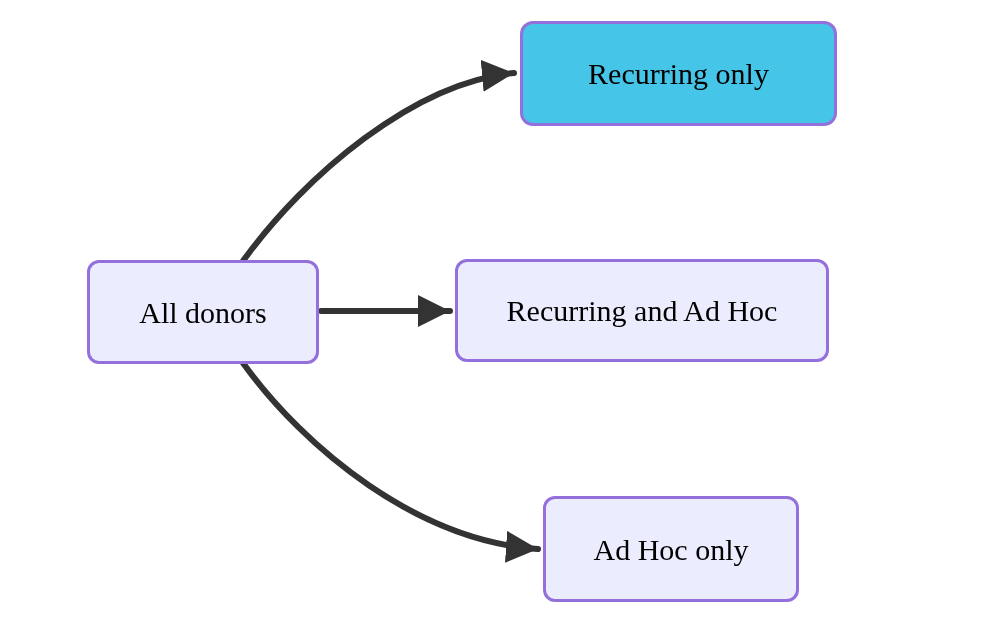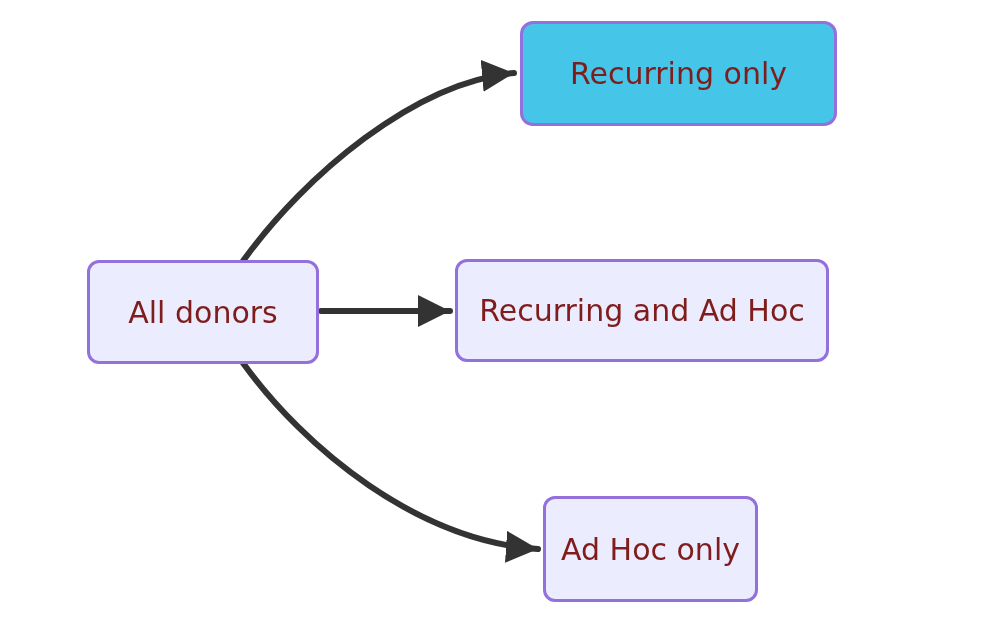--- a/index.html
+++ b/index.html
@@ -30,32 +30,33 @@
     stroke-linecap: round;
   }
   .node {
     position: absolute;
     box-sizing: border-box;
     border: 3px solid #9370DB;
     border-radius: 13px;
     display: flex;
     align-items: center;
     justify-content: center;
-    color: #7f1d1d;
+    color: #000000;
     font-size: 30px;
     line-height: 1.1;
     white-space: nowrap;
+    font-family: Liberation Serif, serif;
   }
   .node.lavender { background: #ECECFF; border-radius: 12px; }
   .node.cyan     { background: #45C6E8; }
 
   .node-all-donors          { left: 87px;  top: 260px; width: 232px; height: 104px; }
   .node-recurring-only      { left: 520px; top: 21px;  width: 317px; height: 105px; }
   .node-recurring-and-adhoc { left: 455px; top: 259px; width: 374px; height: 103px; }
-  .node-adhoc-only          { left: 543px; top: 496px; width: 215px; height: 106px; }
+  .node-adhoc-only          { left: 543px; top: 496px; width: 256px; height: 106px; }
 </style>
 </head>
 <body>
 
 <div class="canvas">
 
   <svg class="edges" viewBox="0 0 988 623" xmlns="http://www.w3.org/2000/svg">
     <defs>
       <marker id="arrowhead" viewBox="0 0 10 10" refX="10" refY="5" markerUnits="userSpaceOnUse" markerWidth="32" markerHeight="32" orient="auto">
         <path d="M 0 0 L 10 5 L 0 10 z" fill="#333333"></path>

